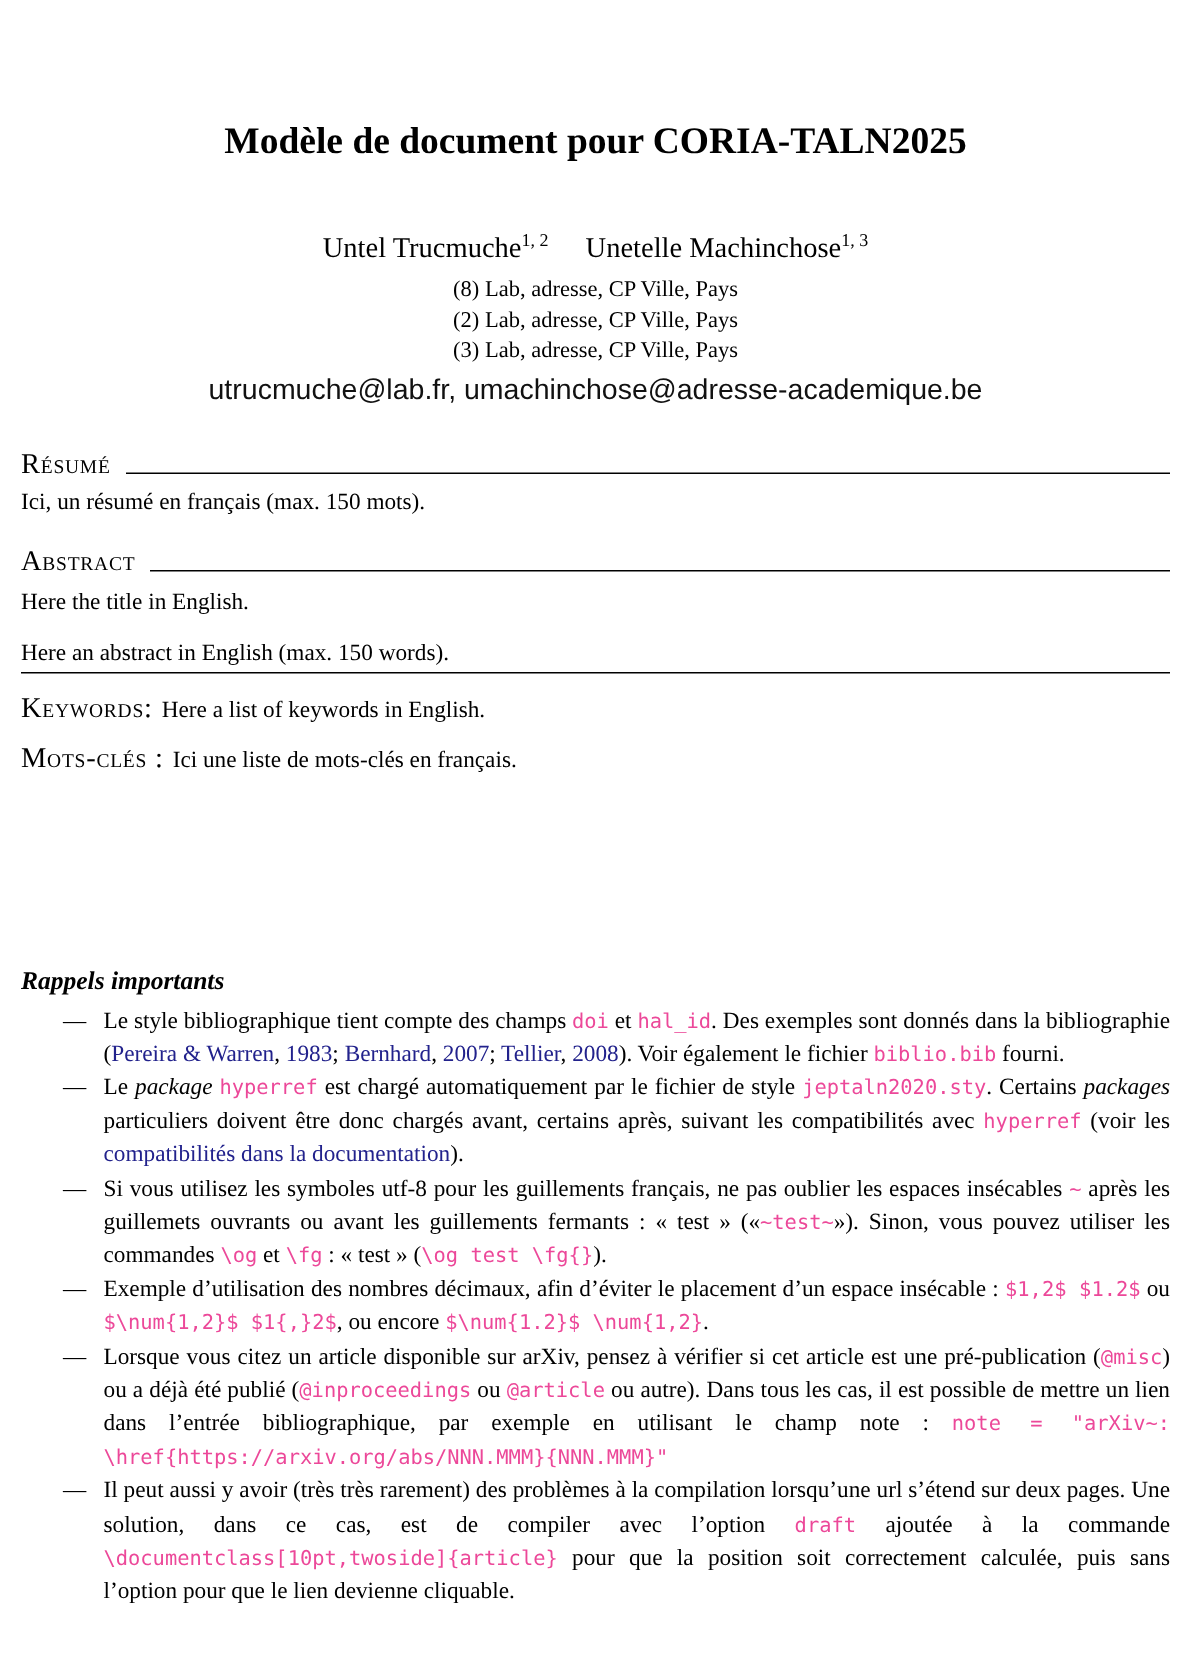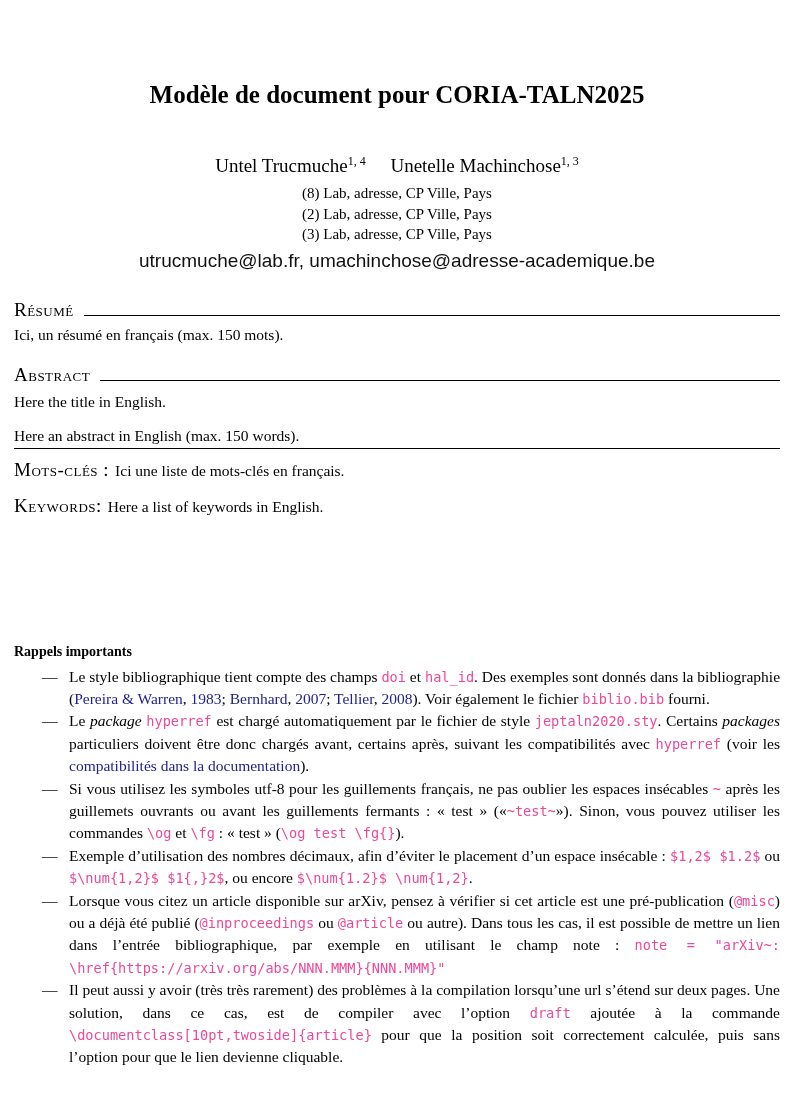--- a/index.html
+++ b/index.html
@@ -24,39 +24,39 @@
   .labelrow.abs{margin-top:18px;}
   .sc{font-variant:small-caps;font-size:19px;letter-spacing:0.5px;line-height:23px;}
   .labelrow .rule{flex:1;border-bottom:1.4px solid #000;margin-left:10px;margin-bottom:5px;}
   .para{margin-top:3px;line-height:21px;}
   .para.bold{font-weight:normal;margin-top:5px;}
   .para.abstxt{margin-top:13px;}
   .fullrule{border-top:1.4px solid #000;margin-top:2px;}
   .kwline{margin-top:9px;line-height:23px;}
   .kwline.kw2{margin-top:12px;}
   .kwline .sc{margin-right:6px;}
-  .sechead{margin-top:126px;font-weight:bold;font-size:14px;}
+  .sechead{margin-top:126px;font-weight:bold;font-size:17px;font-style:italic;}
   .list{margin-top:6px;}
   .item{
     position:relative;padding-left:55px;text-align:justify;line-height:22.4px;
   }
   .dash{position:absolute;left:28px;top:0;}
   .r-i{font-style:italic;}
   .r-m{font-family:"DejaVu Sans Mono",monospace;font-size:13.6px;color:#ec4899;margin-top:44px;}
   .r-a{color:var(--link);cursor:pointer;}
 </style>
 </head>
 <body>
 
 <div class="page">
 
   <div class="title">Modèle de document pour CORIA-TALN2025</div>
 
   <div class="authors">
-    <span class="author"><span>Untel Trucmuche</span><sup>1, 4</sup></span>
+    <span class="author"><span>Untel Trucmuche</span><sup>1, 2</sup></span>
     <span class="author"><span>Unetelle Machinchose</span><sup>1, 3</sup></span>
   </div>
 
   <div class="affils">
     <div>(8) Lab, adresse, CP Ville, Pays</div>
     <div>(2) Lab, adresse, CP Ville, Pays</div>
     <div>(3) Lab, adresse, CP Ville, Pays</div>
   </div>
 
   <div class="email">utrucmuche@lab.fr, umachinchose@adresse-academique.be</div>
@@ -68,25 +68,25 @@
   <div class="para">Ici, un résumé en français (max. 150 mots).</div>
 
   <div class="labelrow abs">
     <span class="sc">Abstract</span>
     <span class="rule"></span>
   </div>
   <div class="para bold">Here the title in English.</div>
   <div class="para abstxt">Here an abstract in English (max. 150 words).</div>
   <div class="fullrule"></div>
 
+  <div class="kwline kw2">
+    <span class="sc">Keywords:</span><span>Here a list of keywords in English.</span>
+  </div>
   <div class="kwline">
     <span class="sc">Mots-clés :</span><span>Ici une liste de mots-clés en français.</span>
-  </div>
-  <div class="kwline kw2">
-    <span class="sc">Keywords:</span><span>Here a list of keywords in English.</span>
   </div>
 
   <div class="sechead">Rappels importants</div>
 
   <div class="list">
       <div class="item"><span class="dash">—</span><span class="r-n">Le style bibliographique tient compte des champs </span><span class="r-m">doi</span><span class="r-n"> et </span><span class="r-m">hal_id</span><span class="r-n">. Des exemples sont donnés dans la bibliographie (</span><span class="r-a">Pereira &amp; Warren</span><span class="r-n">, </span><span class="r-a">1983</span><span class="r-n">; </span><span class="r-a">Bernhard</span><span class="r-n">, </span><span class="r-a">2007</span><span class="r-n">; </span><span class="r-a">Tellier</span><span class="r-n">, </span><span class="r-a">2008</span><span class="r-n">). Voir également le fichier </span><span class="r-m">biblio.bib</span><span class="r-n"> fourni.</span></div>
       <div class="item"><span class="dash">—</span><span class="r-n">Le </span><span class="r-i">package</span><span class="r-n"> </span><span class="r-m">hyperref</span><span class="r-n"> est chargé automatiquement par le fichier de style </span><span class="r-m">jeptaln2020.sty</span><span class="r-n">. Certains </span><span class="r-i">packages</span><span class="r-n"> particuliers doivent être donc chargés avant, certains après, suivant les compatibilités avec </span><span class="r-m">hyperref</span><span class="r-n"> (voir les </span><span class="r-a">compatibilités dans la documentation</span><span class="r-n">).</span></div>
       <div class="item"><span class="dash">—</span><span class="r-n">Si vous utilisez les symboles utf-8 pour les guillements français, ne pas oublier les espaces insécables </span><span class="r-m">~</span><span class="r-n"> après les guillemets ouvrants ou avant les guillements fermants : « test » («</span><span class="r-m">~test~</span><span class="r-n">»). Sinon, vous pouvez utiliser les commandes </span><span class="r-m">\og</span><span class="r-n"> et </span><span class="r-m">\fg</span><span class="r-n"> : « test » (</span><span class="r-m">\og test \fg{}</span><span class="r-n">).</span></div>
       <div class="item"><span class="dash">—</span><span class="r-n">Exemple d’utilisation des nombres décimaux, afin d’éviter le placement d’un espace insécable : </span><span class="r-m">$1,2$ $1.2$</span><span class="r-n"> ou </span><span class="r-m">$\num{1,2}$ $1{,}2$</span><span class="r-n">, ou encore </span><span class="r-m">$\num{1.2}$ \num{1,2}</span><span class="r-n">.</span></div>
       <div class="item"><span class="dash">—</span><span class="r-n">Lorsque vous citez un article disponible sur arXiv, pensez à vérifier si cet article est une pré-publication (</span><span class="r-m">@misc</span><span class="r-n">) ou a déjà été publié (</span><span class="r-m">@inproceedings</span><span class="r-n"> ou </span><span class="r-m">@article</span><span class="r-n"> ou autre). Dans tous les cas, il est possible de mettre un lien dans l’entrée bibliographique, par exemple en utilisant le champ note : </span><span class="r-m">note = "arXiv~: \href{https://arxiv.org/abs/NNN.MMM}{NNN.MMM}"</span></div>

